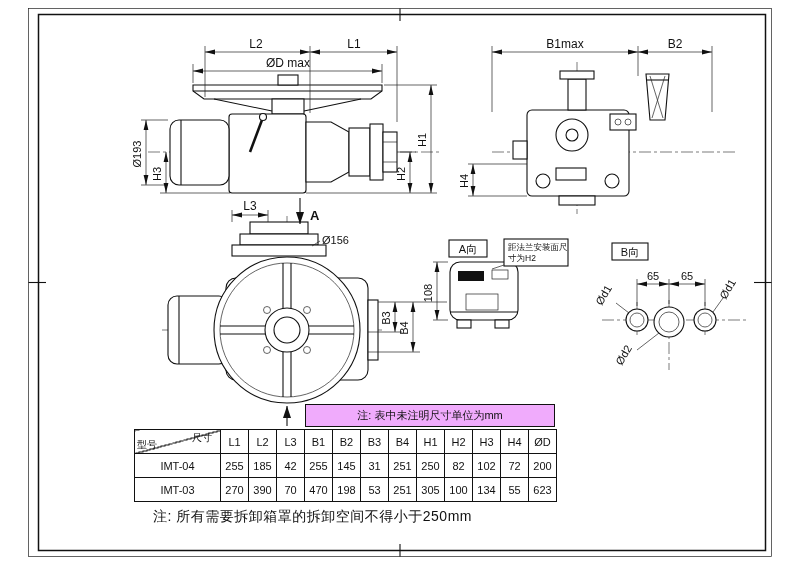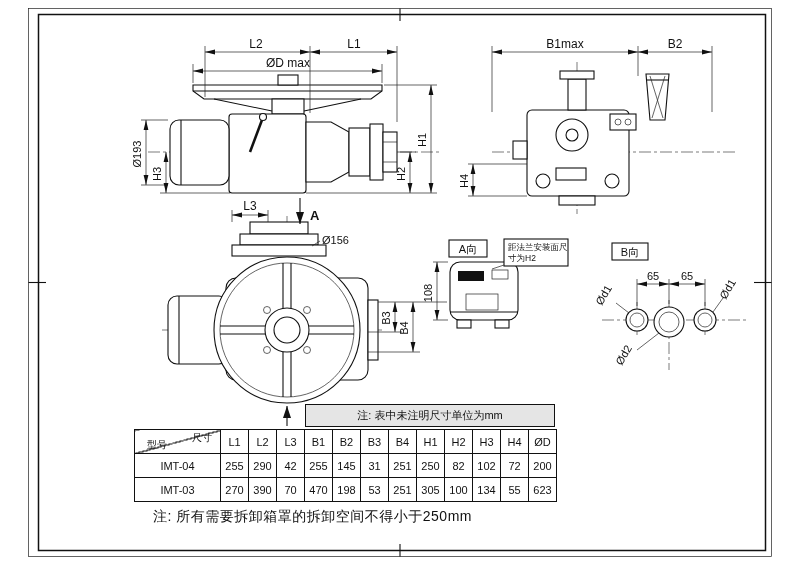--- a/index.html
+++ b/index.html
@@ -13,35 +13,35 @@
   .ol  { stroke:#111; stroke-width:1.1; fill:none; }
   .olf { stroke:#111; stroke-width:1.1; fill:#fff; }
   .thin{ stroke:#222; stroke-width:0.7; fill:none; }
   .dim { stroke:#222; stroke-width:0.7; fill:none; }
   .cl  { stroke:#444; stroke-width:0.7; fill:none; stroke-dasharray:12 3 3 3; }
   .dark{ fill:#111; stroke:none; }
 
   .overlay { position:absolute; }
   .drawing-title { left:152px; top:407px; font-size:14px; letter-spacing:1px; white-space:nowrap; }
   .units-note { left:305px; top:404px; width:250px; height:23px; border:1px solid #111;
-    font-size:11px; line-height:21px; text-align:center; white-space:nowrap; background:#e5e5e5; }
+    font-size:11px; line-height:21px; text-align:center; white-space:nowrap; background:#f0abfc; }
   .bottom-note { left:153px; top:508px; font-size:14px; letter-spacing:0.5px; white-space:nowrap; }
 
   table { border-collapse:collapse; position:absolute; background:#fff; table-layout:fixed; }
   td { border:1px solid #111; text-align:center; vertical-align:middle;
        font-size:11px; padding:0; overflow:hidden; white-space:nowrap; }
   .dim-table { left:134px; top:429px; }
   .dim-table td { width:28px; height:24px; }
   .dim-table td.model-col { width:86px; }
   .corner-cell { position:relative;
     background:linear-gradient(to bottom right,
       transparent calc(50% - 0.6px), #111 calc(50% - 0.6px),
       #111 calc(50% + 0.6px), transparent calc(50% + 0.6px)); }
   .corner-cell .c-top { position:absolute; right:8px; top:1px; font-size:10px; }
-  .corner-cell .c-bot { position:absolute; left:12px; bottom:1px; font-size:10px; }
+  .corner-cell .c-bot { position:absolute; left:2px; bottom:1px; font-size:10px; }
   .outlet-table { left:597px; top:420px; }
   .outlet-table td { height:21px; }
   .outlet-table .w1 { width:34px; } .outlet-table .w2 { width:50px; }
   .outlet-table .w3 { width:38px; } .outlet-table .w4 { width:32px; }
 </style>
 </head>
 <body>
 
 <div class="sheet">
 
@@ -264,21 +264,21 @@
       <td>B4</td>
       <td>H1</td>
       <td>H2</td>
       <td>H3</td>
       <td>H4</td>
       <td>ØD</td>
     </tr>
     <tr>
       <td class="model-col">IMT-04</td>
       <td>255</td>
-      <td>290</td>
+      <td>185</td>
       <td>42</td>
       <td>255</td>
       <td>145</td>
       <td>31</td>
       <td>251</td>
       <td>250</td>
       <td>82</td>
       <td>102</td>
       <td>72</td>
       <td>200</td>

